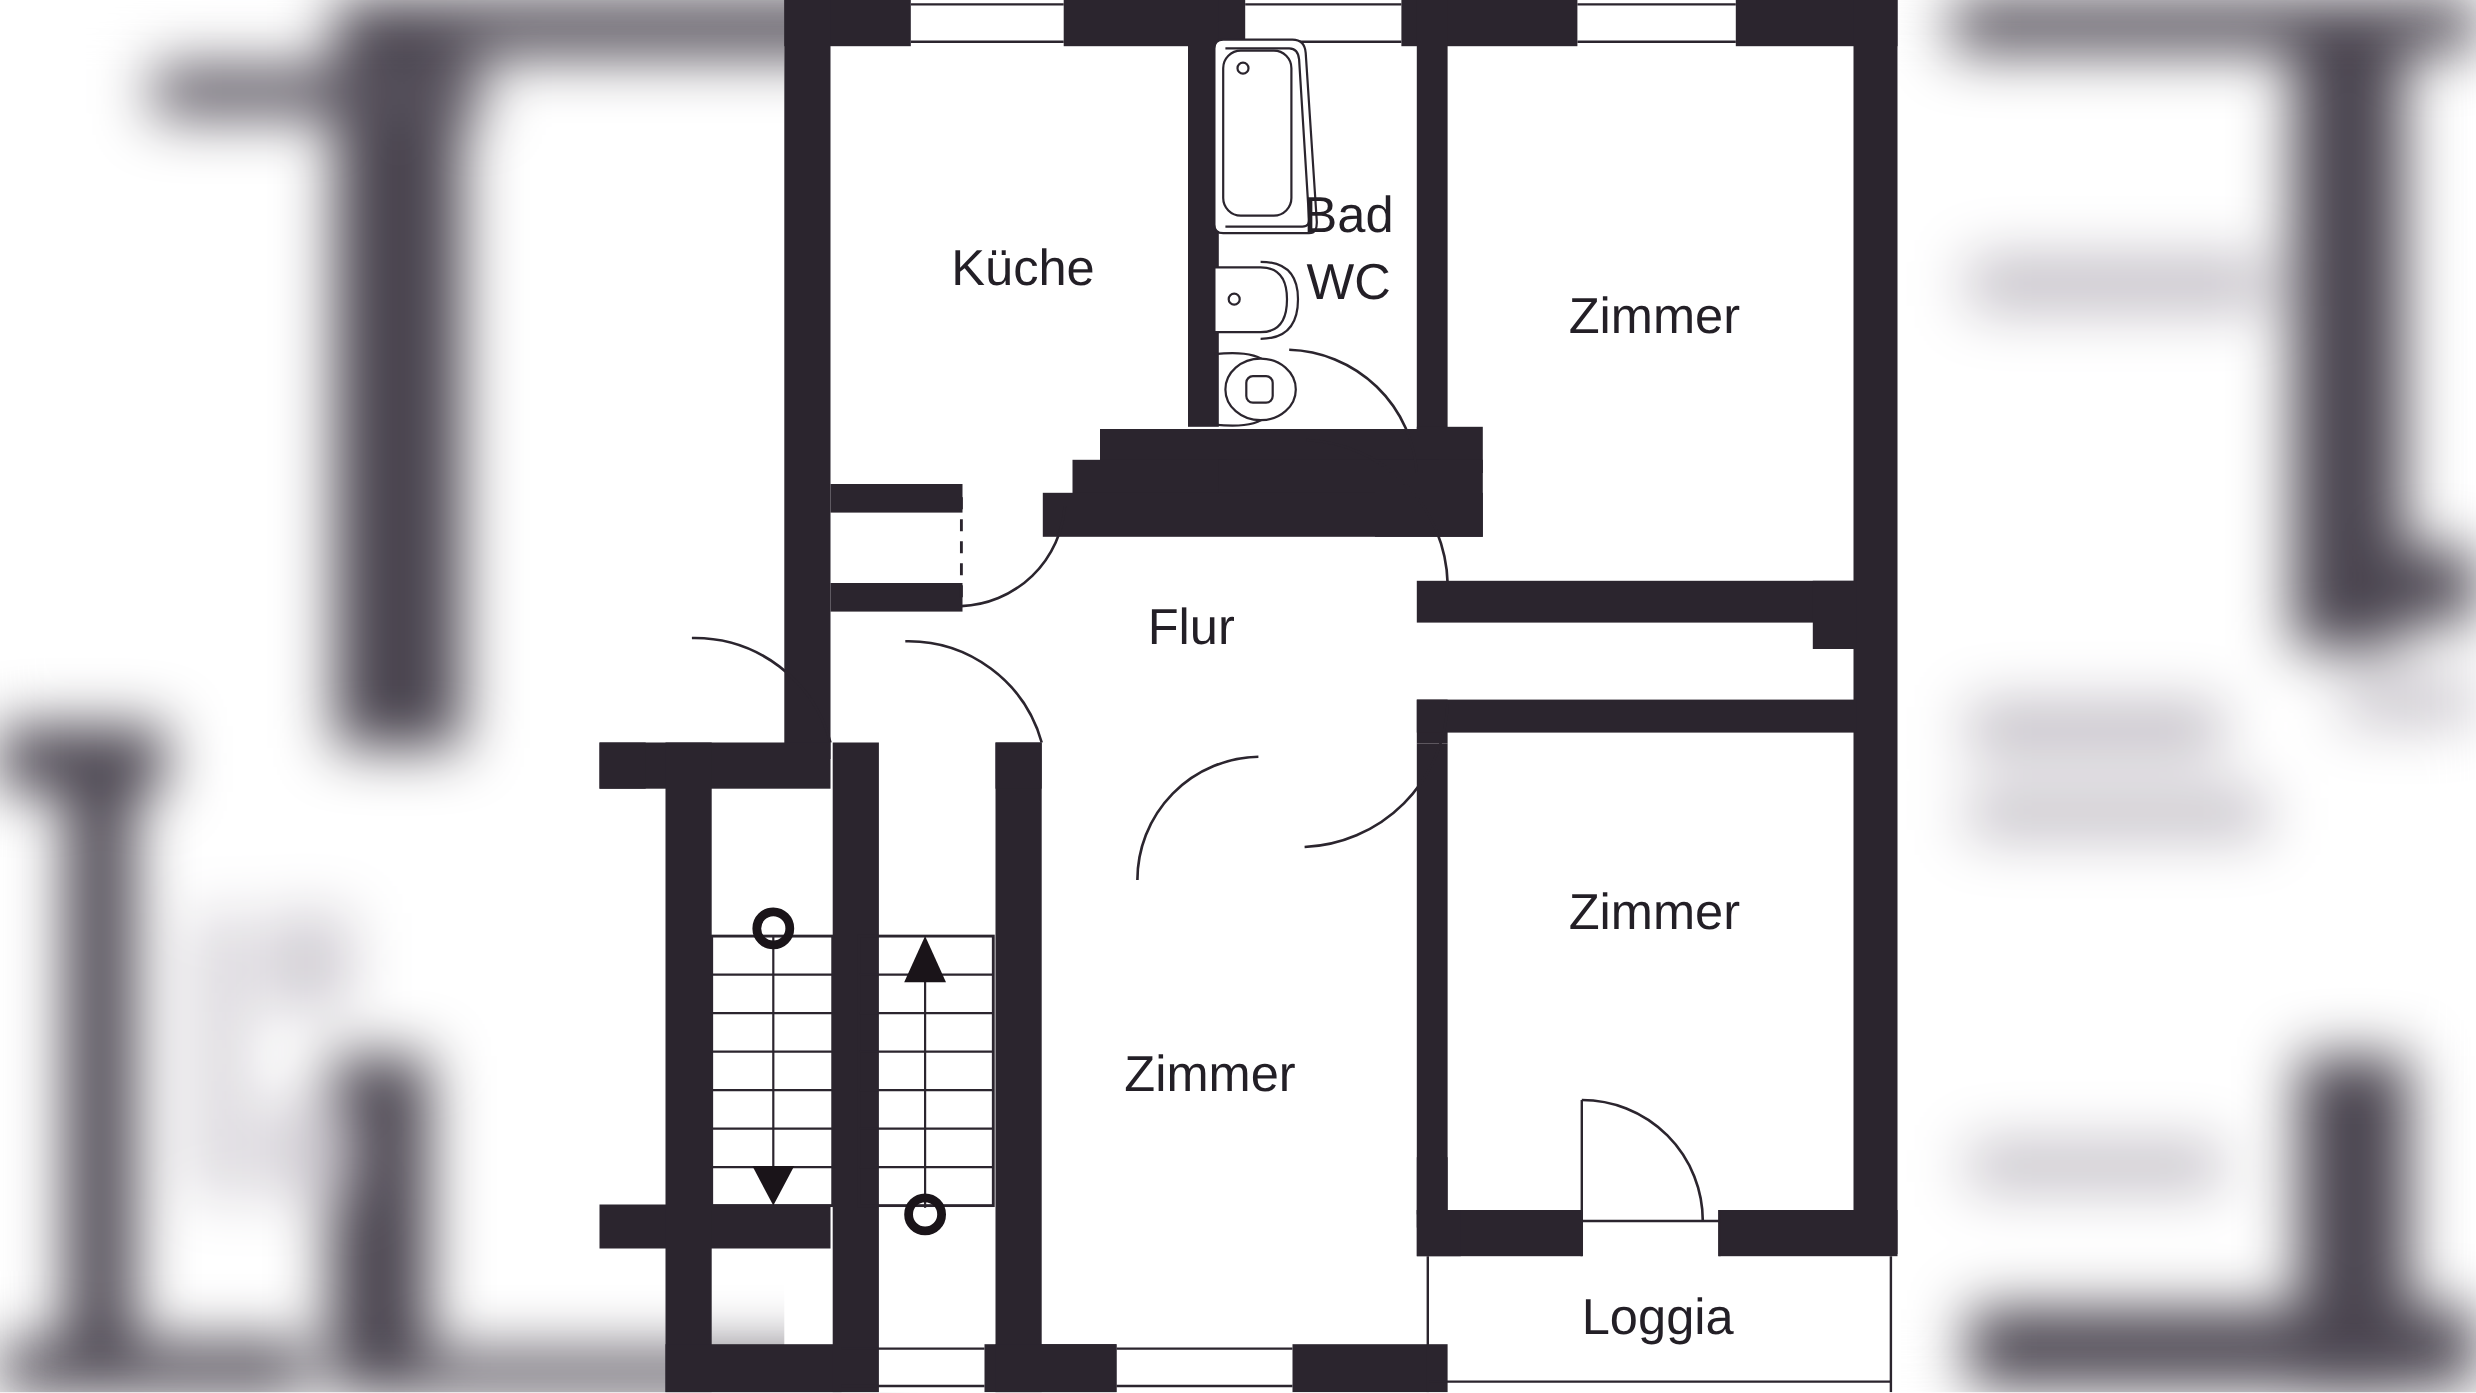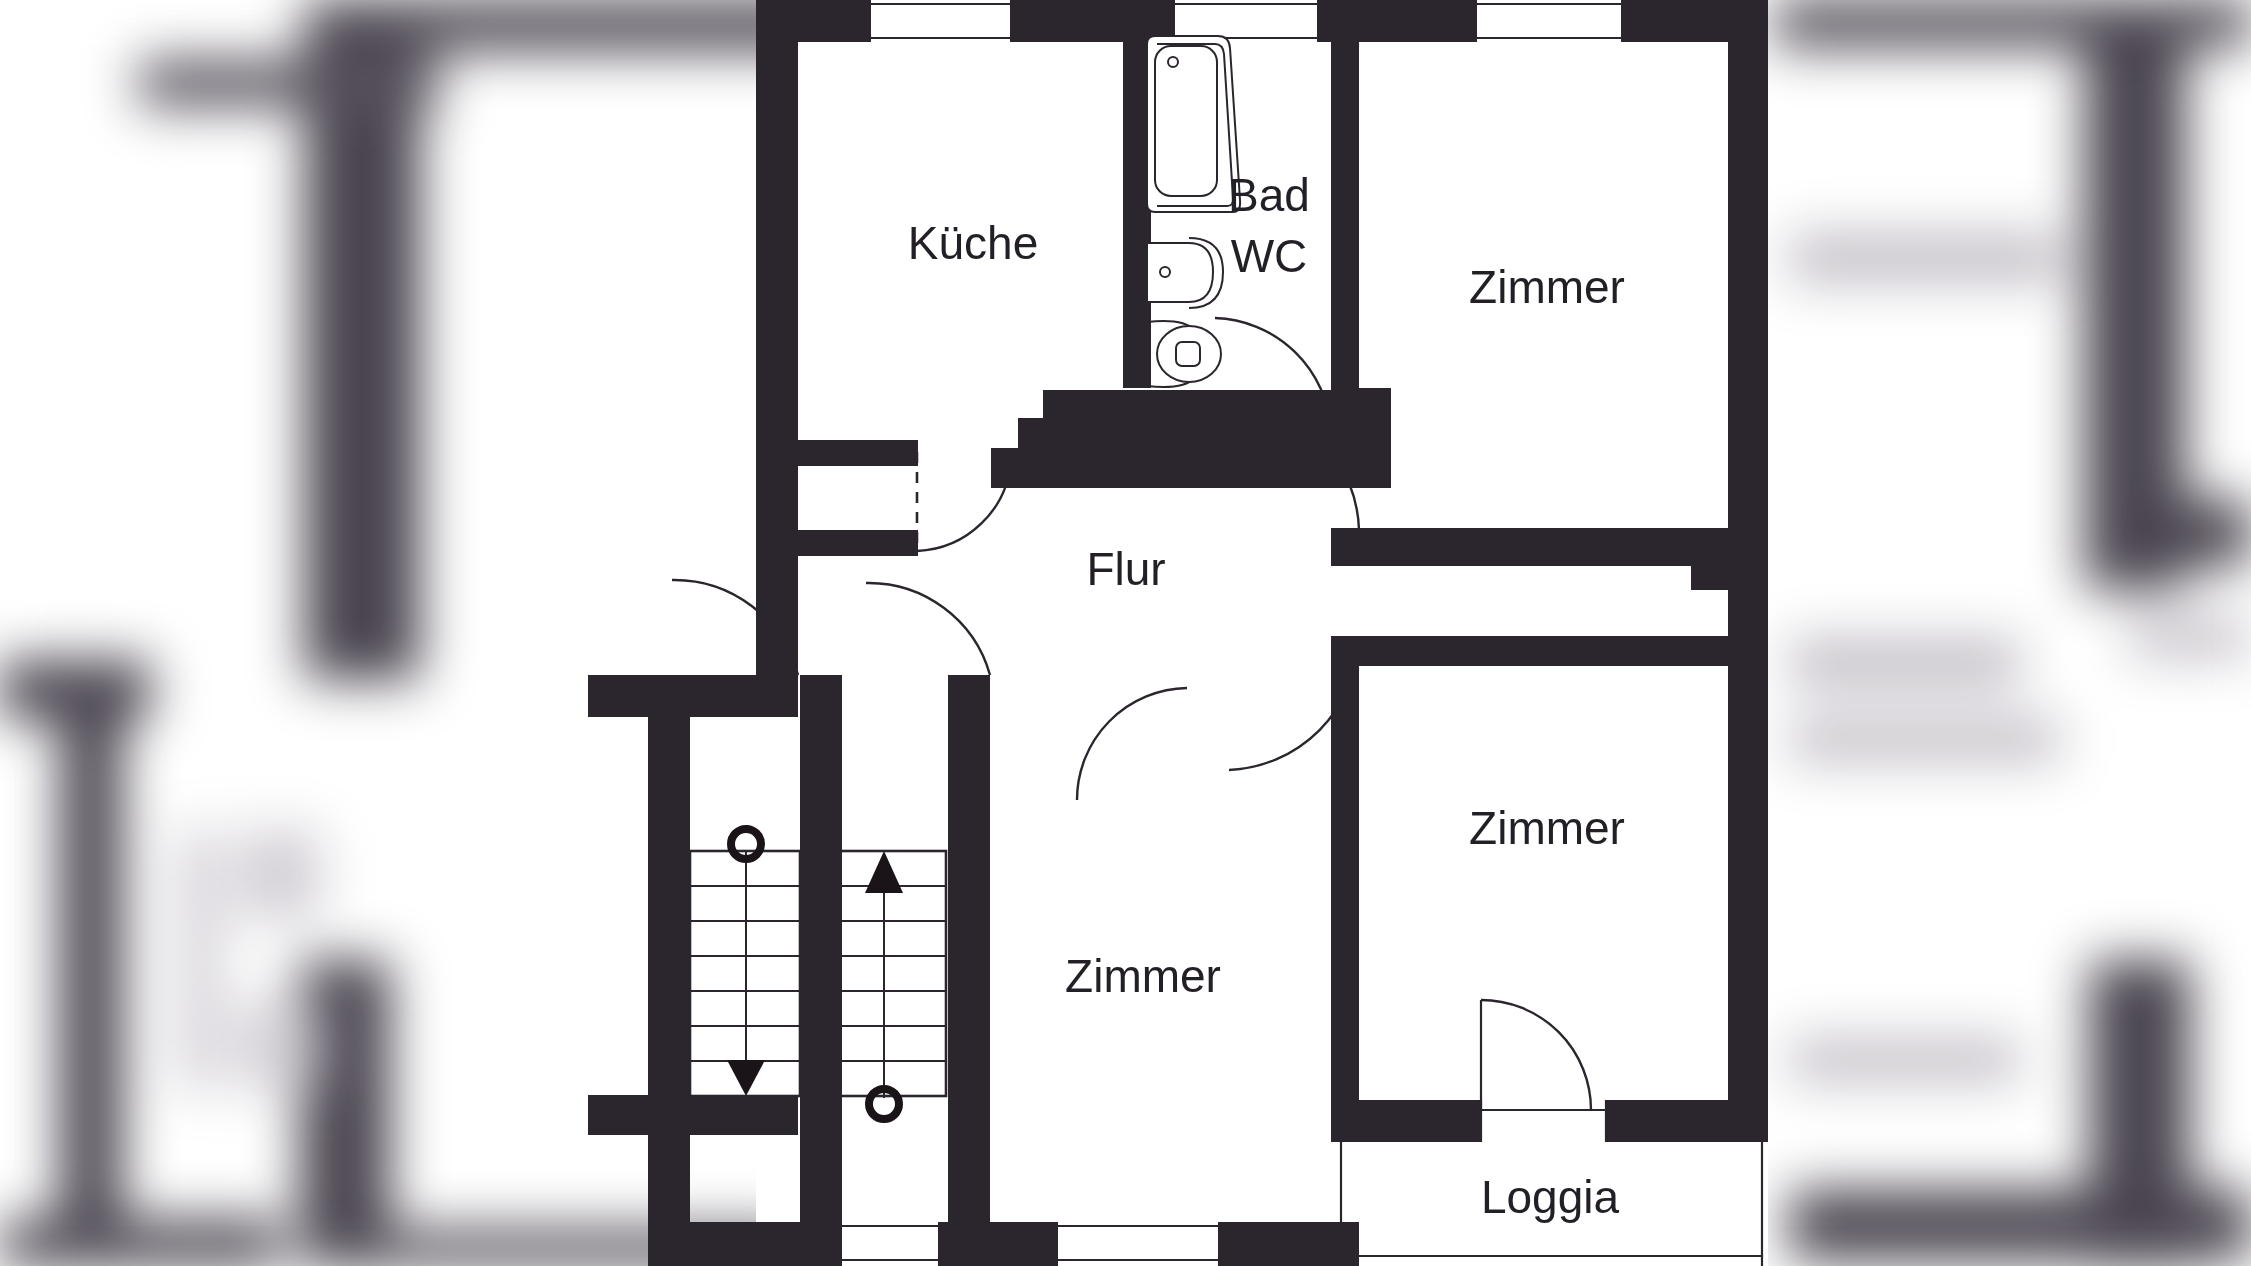--- a/index.html
+++ b/index.html
@@ -22,21 +22,20 @@
     inset: 0;
     filter: blur(26px);
     opacity: 0.92;
   }
   #bg-blur svg { display: block; }
 
   
   #fg-plan {
     position: absolute;
     inset: 0;
-    padding-left: 43px;
   }
   #fg-plan svg { display: block; }
 
   .wall      { fill: #2b252e; }
   .thinline  { fill: none; stroke: #2b252e; stroke-width: 2.2; }
   .fixture   { fill: #ffffff; stroke: #2b252e; stroke-width: 2.0; }
   .fixture-l { fill: none;    stroke: #2b252e; stroke-width: 2.0; }
   .door-arc  { fill: none;    stroke: #2b252e; stroke-width: 2.4; }
   .step      { fill: none;    stroke: #2b252e; stroke-width: 2.6; }
   .stepthin  { fill: none;    stroke: #2b252e; stroke-width: 2.0; }

